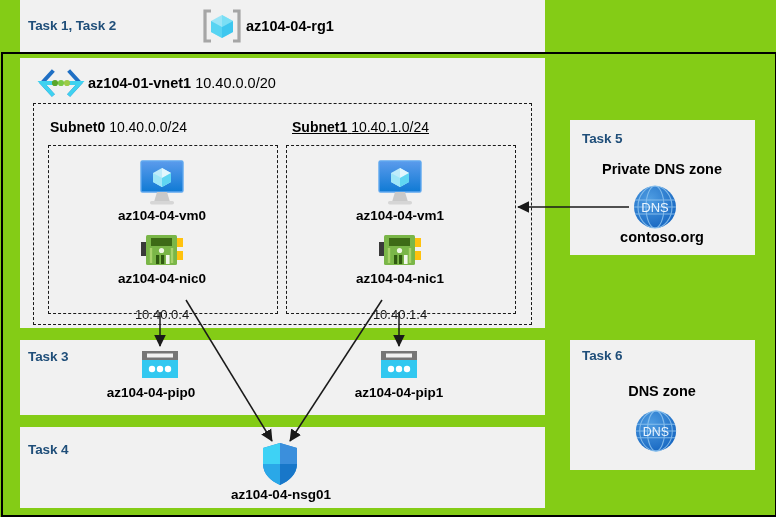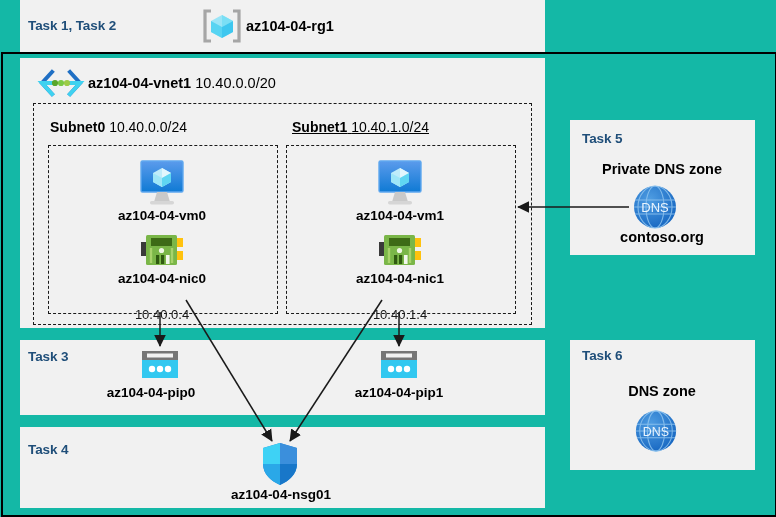--- a/index.html
+++ b/index.html
@@ -1,17 +1,17 @@
 <!DOCTYPE html>
 <html><head>
 <meta charset="utf-8">
 <style>
   html,body{margin:0;padding:0;background:#ffffff;}
   body{font-family:"Liberation Sans",sans-serif;}
-  #canvas{position:relative;width:776px;height:517px;background:#14b8a6;overflow:hidden;}
+  #canvas{position:relative;width:776px;height:517px;background:#84cc16;overflow:hidden;}
 
   
   .panel{position:absolute;background:#f1f1f1;}
   .outer-box{position:absolute;border:2px solid #000000;background:transparent;}
   .dashed{position:absolute;border:1.6px dashed #1a1a1a;background:transparent;}
 
   .task-label{position:absolute;color:#1f4e79;font-weight:bold;font-size:13.5px;letter-spacing:-0.1px;white-space:nowrap;}
   .res-name{position:absolute;font-size:13.5px;color:#000000;white-space:nowrap;}
   .res-name b{font-weight:bold;}
   .res-sub{position:absolute;font-size:13px;color:#1a1a1a;white-space:nowrap;margin-top:17px;}
@@ -53,21 +53,21 @@
       <path d="M14 3 L4 14 L14 25" fill="none" stroke="#1f6fc4" stroke-width="4" stroke-linecap="square"></path>
       <path d="M14 14 L4 14 L14 25" fill="none" stroke="#3fd2f0" stroke-width="4" stroke-linecap="square"></path>
       <path d="M32 3 L42 14 L32 25" fill="none" stroke="#1f6fc4" stroke-width="4" stroke-linecap="square"></path>
       <path d="M32 14 L42 14 L32 25" fill="none" stroke="#3fd2f0" stroke-width="4" stroke-linecap="square"></path>
       <circle cx="17" cy="14" r="3.1" fill="#5aa62a"></circle>
       <circle cx="23" cy="14" r="3.1" fill="#7ac943"></circle>
       <circle cx="29" cy="14" r="3.1" fill="#9ccb45"></circle>
     </svg>
   </div>
   <div class="res-name" style="left:88px;top:75px;font-size:14.5px;">
-    <b>az104-04-vnet1</b><span>&nbsp;</span><span>10.40.0.0/20</span>
+    <b>az104-01-vnet1</b><span>&nbsp;</span><span>10.40.0.0/20</span>
   </div>
 
   <div class="dashed" style="left:33px;top:103px;width:497px;height:220px;"></div>
 
   <div class="res-name" style="left:50px;top:119px;font-size:14px;">
     <b>Subnet0</b><span>&nbsp;</span><span>10.40.0.0/24</span>
   </div>
   <div class="dashed" style="left:48px;top:145px;width:228px;height:167px;"></div>
 
   <div class="icon" style="left:134px;top:158px;">

